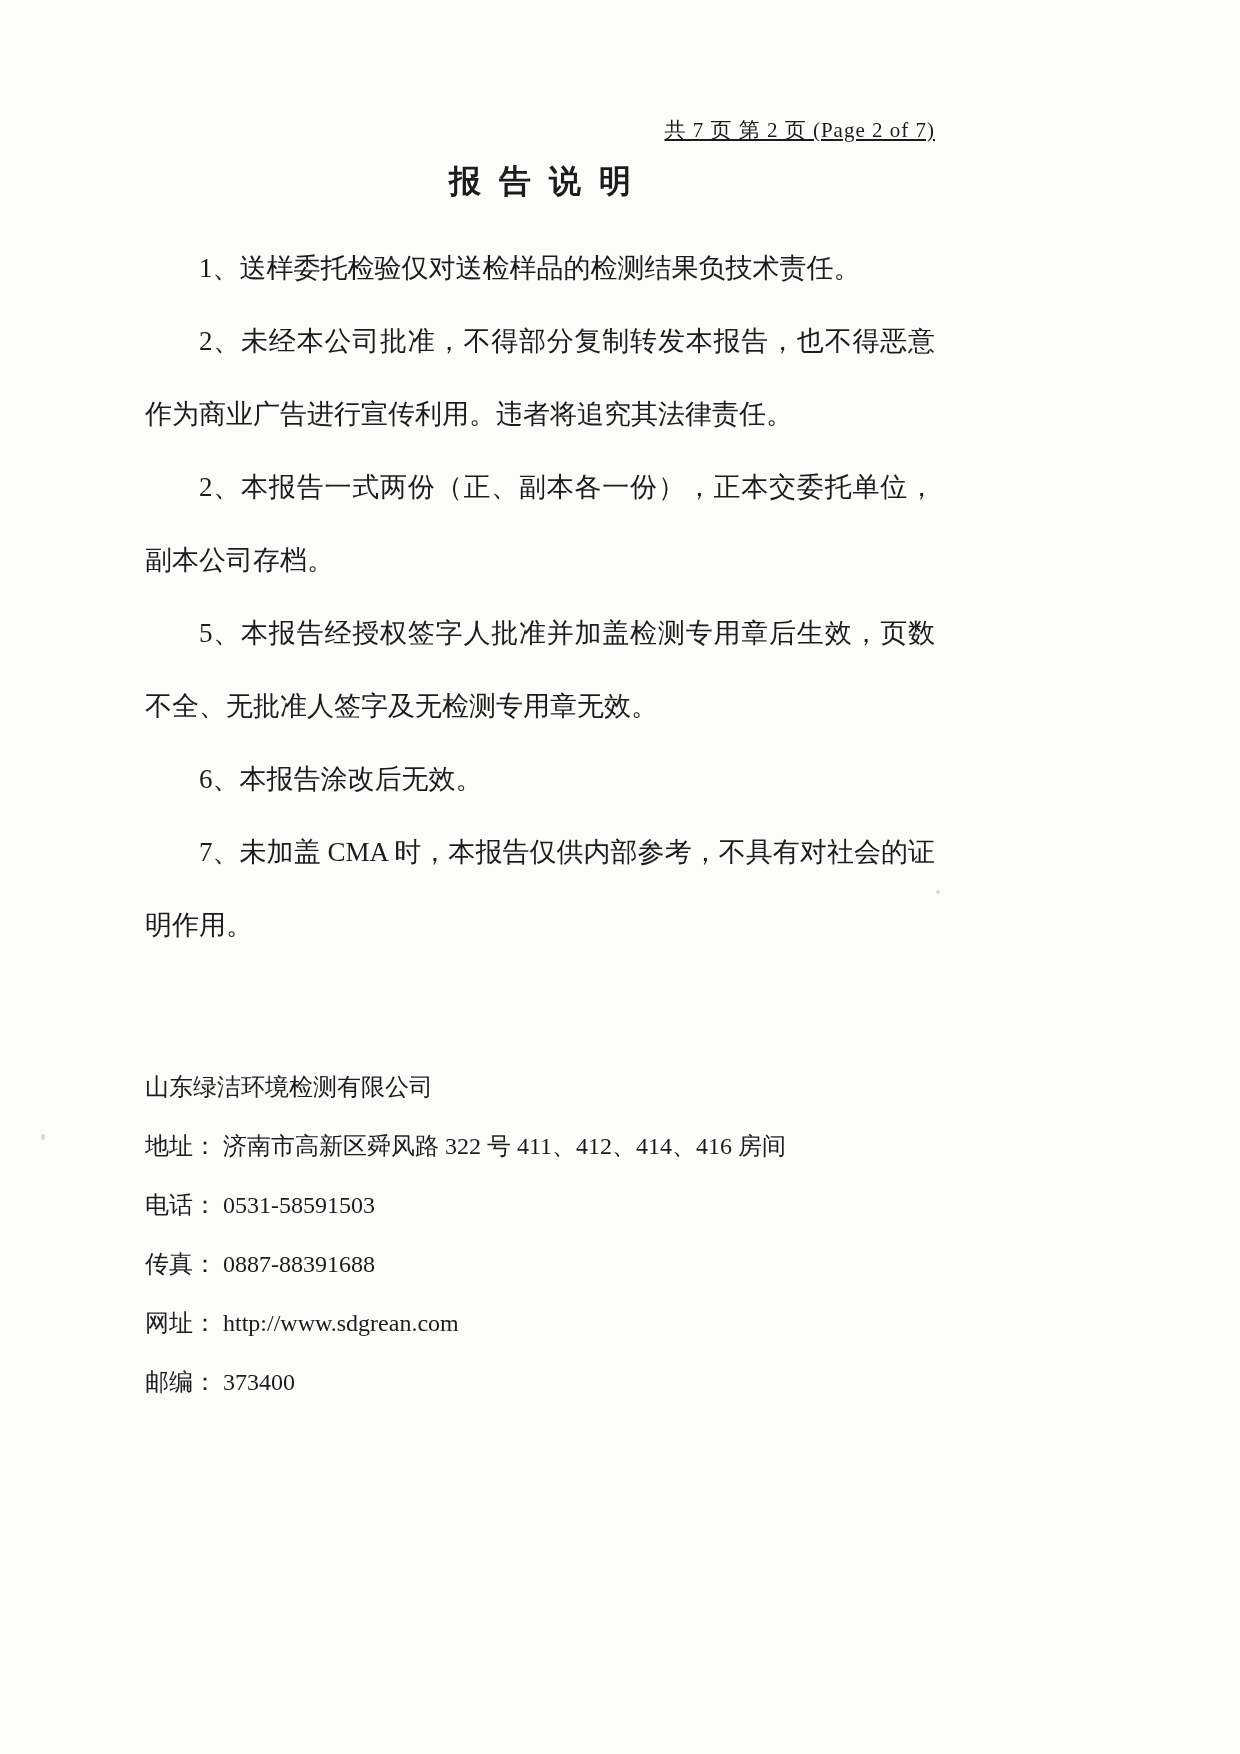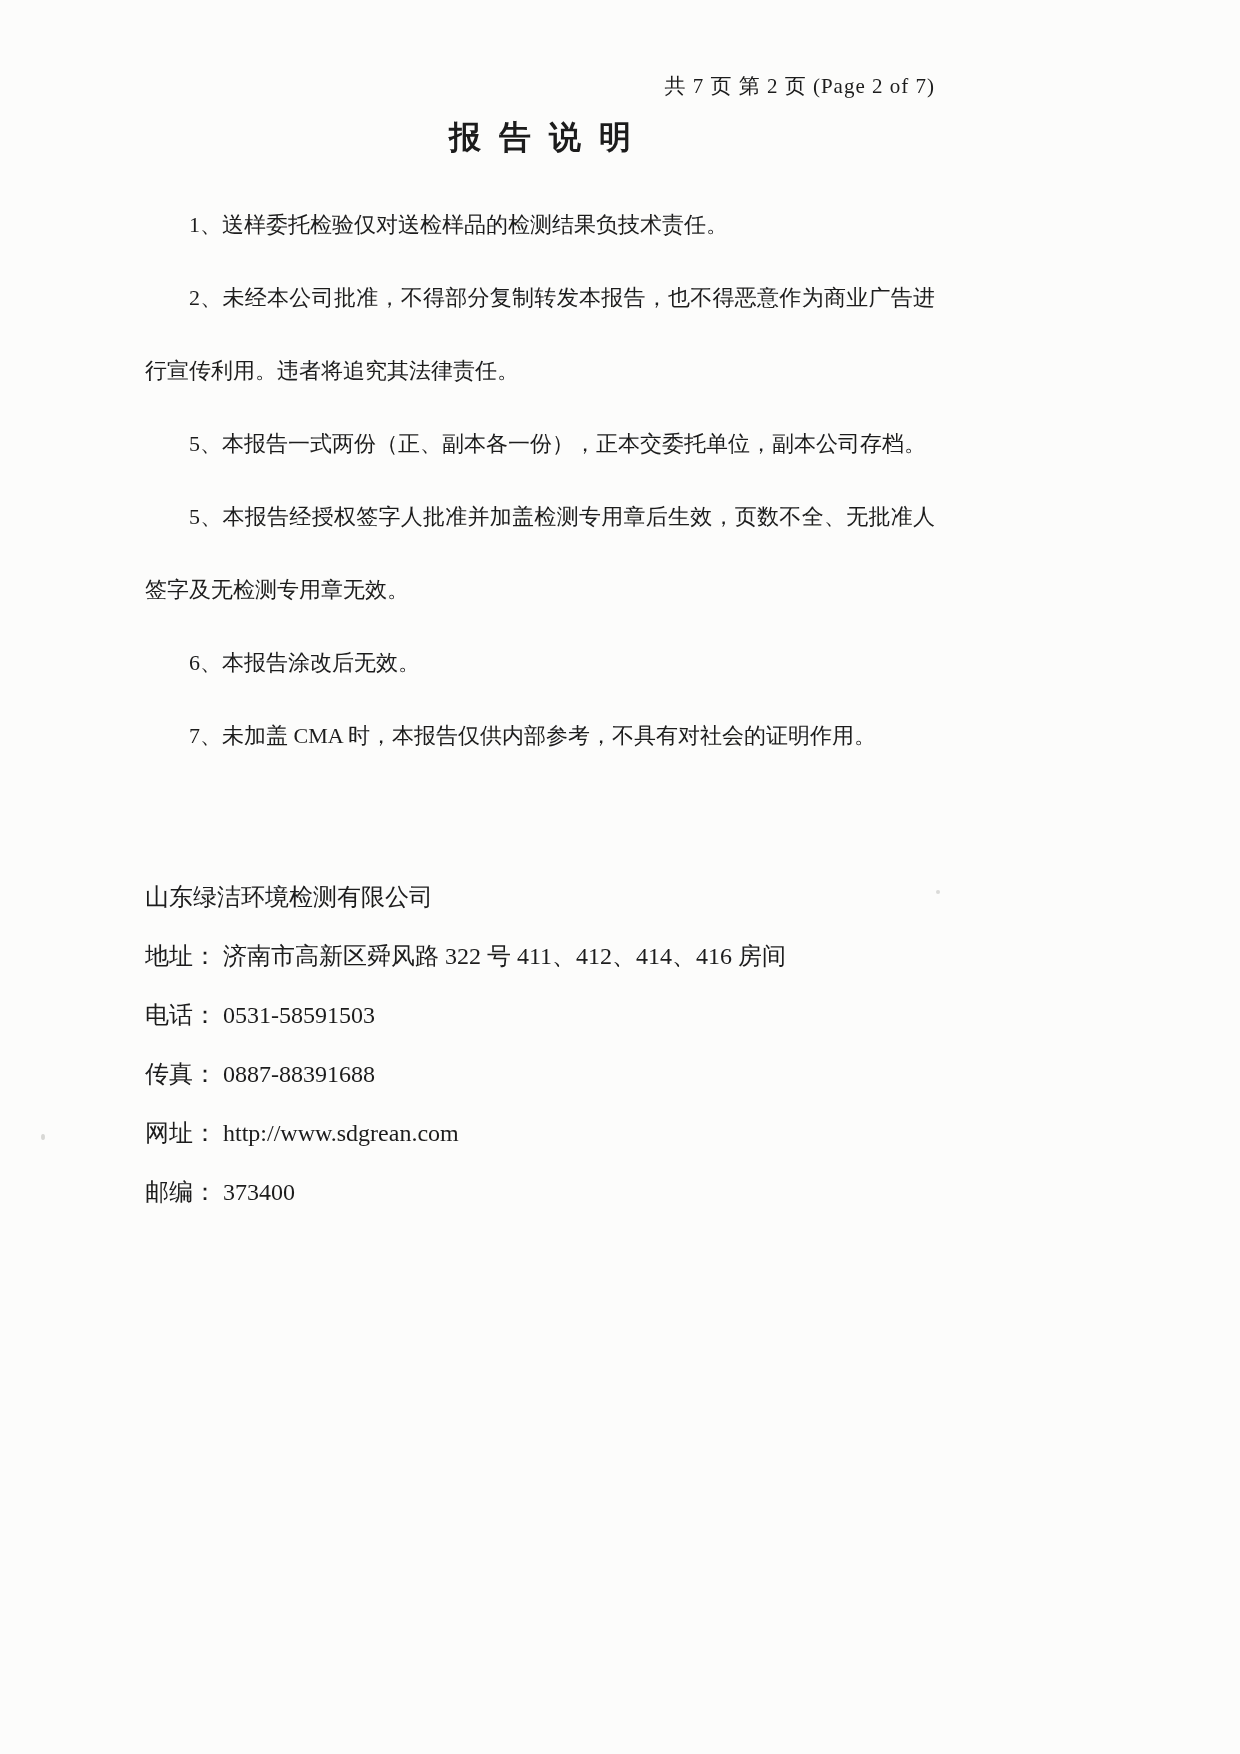--- a/index.html
+++ b/index.html
@@ -16,37 +16,38 @@
     color: #1c1c1c;
     font-family: "Liberation Serif", "DejaVu Serif", serif;
     overflow: hidden;
     box-sizing: border-box;
   }
   .content {
     margin-left: 145px;
     margin-right: 305px; 
   }
   .page-header {
-    padding-top: 72px;
+    padding-top: 116px;
     text-align: right;
     font-size: 21px;
     letter-spacing: 1px;
     white-space: nowrap;
+    text-decoration: underline;
   }
   .doc-title {
     margin-top: 16px;
     text-align: center;
     font-size: 32px;
     font-weight: bold;
     letter-spacing: 18px;
     text-indent: 18px; 
   }
   .notes {
     margin-top: 28px;
-    font-size: 22px;
+    font-size: 27px;
     line-height: 73px;
     text-align: justify;
     text-justify: inter-character;
   }
   .notes p {
     margin: 0;
     text-indent: 2em;
   }
   .company {
     margin-top: 96px;
@@ -76,21 +77,21 @@
 
   <div class="content">
 
     <div class="page-header">共 7 页  第 2 页  (Page 2 of 7)</div>
 
     <div class="doc-title">报告说明</div>
 
     <div class="notes">
       <p>1、送样委托检验仅对送检样品的检测结果负技术责任。</p>
       <p>2、未经本公司批准，不得部分复制转发本报告，也不得恶意作为商业广告进行宣传利用。违者将追究其法律责任。</p>
-      <p>5、本报告一式两份（正、副本各一份），正本交委托单位，副本公司存档。</p>
+      <p>2、本报告一式两份（正、副本各一份），正本交委托单位，副本公司存档。</p>
       <p>5、本报告经授权签字人批准并加盖检测专用章后生效，页数不全、无批准人签字及无检测专用章无效。</p>
       <p>6、本报告涂改后无效。</p>
       <p>7、未加盖 CMA 时，本报告仅供内部参考，不具有对社会的证明作用。</p>
     </div>
 
     <div class="company">
       <div class="line">
         <span>山东绿洁环境检测有限公司</span>
       </div>
       <div class="line">

